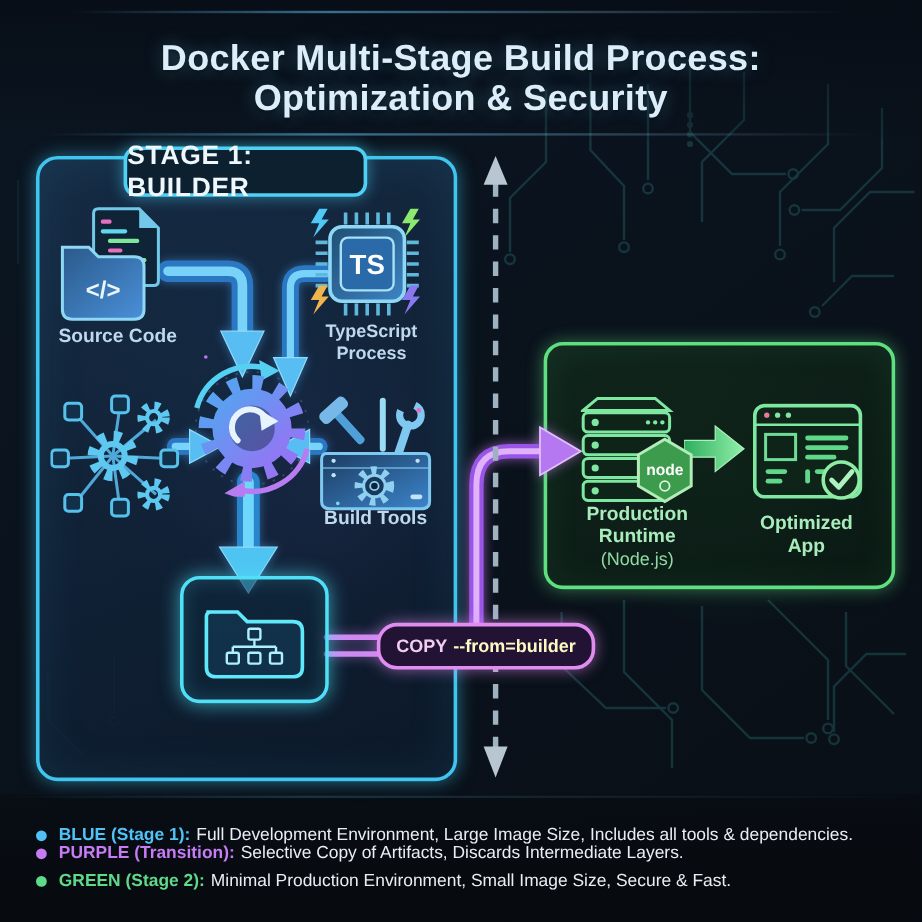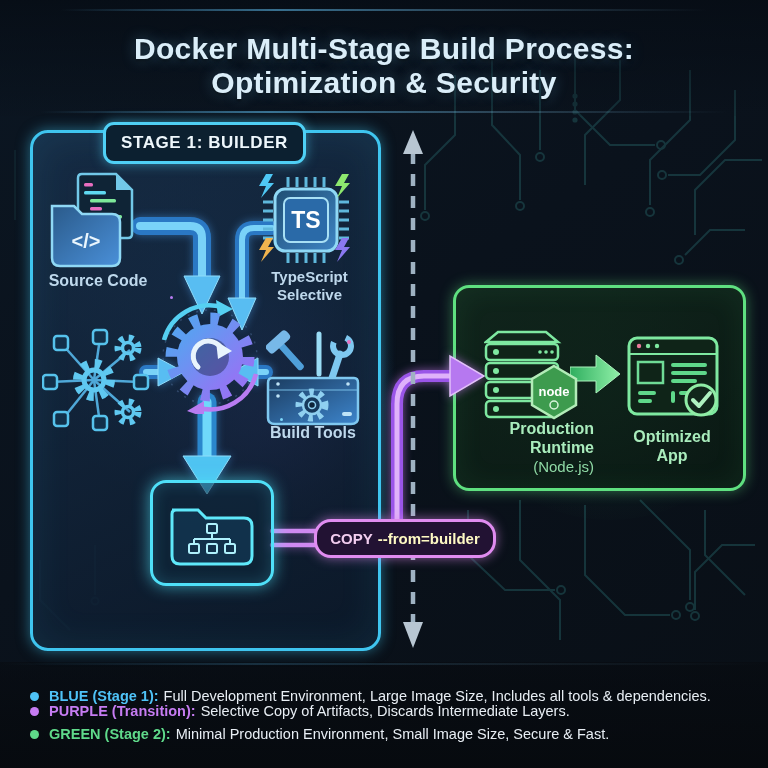--- a/index.html
+++ b/index.html
@@ -23,21 +23,21 @@
   .stage-box{border-radius:18px;}
   .box1{left:30px;top:130px;width:345px;height:515px;border:3px solid #3fc5ef;
         background:linear-gradient(155deg,rgba(26,52,82,.72),rgba(12,26,44,.78));
         box-shadow:0 0 14px rgba(63,197,239,.5),inset 0 0 40px rgba(63,197,239,.10);}
   .box2{left:453px;top:285px;width:287px;height:200px;border:3px solid #5fe080;border-radius:16px;
         background:linear-gradient(155deg,rgba(18,42,28,.78),rgba(10,26,18,.80));
         box-shadow:0 0 14px rgba(95,224,128,.45),inset 0 0 30px rgba(95,224,128,.08);}
   .pill{display:flex;align-items:center;justify-content:center;border-radius:11px;
         font-weight:800;letter-spacing:.6px;}
   .pill1{left:103px;top:122px;width:197px;height:36px;border:3px solid #4fd0f5;background:#0c2030;
-         color:#eef7fc;font-size:17px;box-shadow:0 0 12px rgba(79,208,245,.55);}
+         color:#eef7fc;font-size:22px;box-shadow:0 0 12px rgba(79,208,245,.55);}
   .pill2{left:500px;top:268px;width:190px;height:35px;border:3px solid #66e686;background:#0d2315;
          color:#eefbf0;font-size:17px;box-shadow:0 0 12px rgba(102,230,134,.5);}
   .copy-pill{left:314px;top:519px;width:176px;height:33px;border:3px solid #e08cf0;background:#221233;
          border-radius:17px;display:flex;align-items:center;justify-content:center;gap:5px;
          font-size:15px;font-weight:700;box-shadow:0 0 12px rgba(224,140,240,.6);}
   .copy-cmd{color:#f2cdef;}
   .copy-args{color:#fef9c3;}
   .artifact-box{left:150px;top:480px;width:118px;height:100px;border:3px solid #4fe0f8;border-radius:16px;
          background:rgba(14,40,60,.55);box-shadow:0 0 16px rgba(79,224,248,.65),inset 0 0 16px rgba(79,224,248,.2);
          display:flex;align-items:center;justify-content:center;}
@@ -215,21 +215,21 @@
     <rect x="17" y="17" width="62" height="62" rx="10" fill="url(#chipG)" stroke="#8fd8f5" stroke-width="3"></rect>
     <rect x="26" y="26" width="44" height="44" rx="6" fill="#2a6aa8" stroke="#a8e0f5" stroke-width="2"></rect>
     <text x="48" y="56" text-anchor="middle" font-size="23" font-weight="bold" fill="#ffffff" font-family="Liberation Sans, sans-serif">TS</text>
     <polygon points="8,2 15,2 10,11 16,11 3,26 8,14 1,14" fill="#4fc8f5"></polygon>
     <polygon points="84,2 91,2 86,11 92,11 79,26 84,14 77,14" fill="#8de86e"></polygon>
     <polygon points="8,66 15,66 10,75 16,75 3,90 8,78 1,78" fill="#f0b44e"></polygon>
     <polygon points="84,66 91,66 86,75 92,75 79,90 84,78 77,78" fill="#8a78f0"></polygon>
   </svg>
   <div class="abs lbl" style="left:252px;top:268px;width:115px;font-size:15px;">
     <div>TypeScript</div>
-    <div>Selective</div>
+    <div>Process</div>
   </div>
 
   <svg class="abs" style="left:42px;top:328px;" width="108" height="104">
     <g stroke="#4fa8d8" stroke-width="2.5">
       <line x1="52" y1="52" x2="20" y2="16"></line>
         <line x1="52" y1="52" x2="8" y2="54"></line>
         <line x1="52" y1="52" x2="20" y2="92"></line>
       <line x1="52" y1="52" x2="58" y2="10"></line>
         <line x1="52" y1="52" x2="58" y2="96"></line>
       <line x1="52" y1="52" x2="88" y2="22"></line>
@@ -332,21 +332,21 @@
         <circle cx="12" cy="62" r="3"></circle>
         <circle cx="12" cy="81" r="3"></circle>
       <circle cx="56" cy="24" r="1.8"></circle>
         <circle cx="62" cy="24" r="1.8"></circle>
         <circle cx="68" cy="24" r="1.8"></circle>
     </g>
     <polygon points="70,38 92,51 92,77 70,90 48,77 48,51" fill="#3d9b4e" stroke="#b2ecb8" stroke-width="2.5"></polygon>
     <text x="70" y="68" text-anchor="middle" font-size="13" font-weight="bold" fill="#ffffff" font-family="Liberation Sans, sans-serif">node</text>
     <circle cx="70" cy="77" r="4" fill="none" stroke="#d8f5dc" stroke-width="1.5"></circle>
   </svg>
-  <div class="abs lbl-green" style="left:468px;top:420px;width:126px;font-size:16px;text-align:right;">
+  <div class="abs lbl-green" style="left:468px;top:420px;width:126px;font-size:16px;">
     <div>Production</div>
     <div>Runtime</div>
     <div class="sub" style="font-size:15px;">(Node.js)</div>
   </div>
 
   <svg class="abs" style="left:627px;top:336px;" width="94" height="86">
     <rect x="2" y="2" width="88" height="76" rx="8" fill="#0f2418" stroke="#7ee8a0" stroke-width="3"></rect>
     <line x1="2" y1="18" x2="90" y2="18" stroke="#7ee8a0" stroke-width="2"></line>
     <circle cx="12" cy="10" r="2.2" fill="#e87a9a"></circle>
       <circle cx="21" cy="10" r="2.2" fill="#7ee8a0"></circle>

